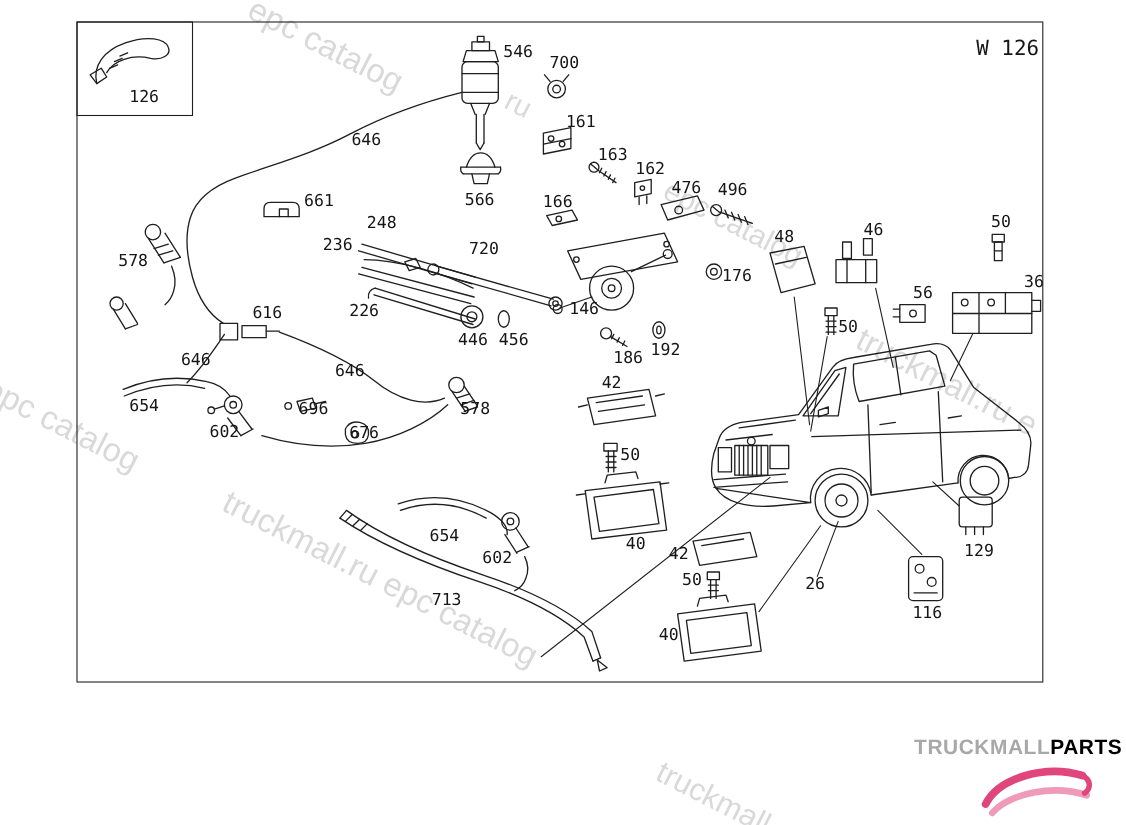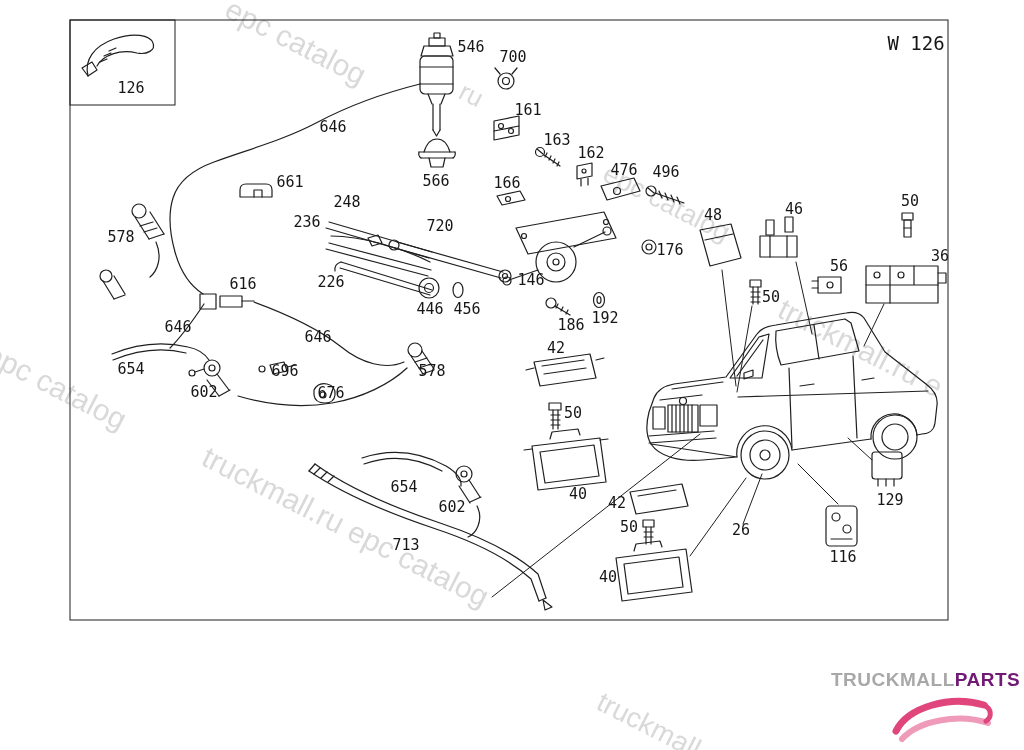--- a/index.html
+++ b/index.html
@@ -6,21 +6,21 @@
   html,body{width:1024px;height:750px;background:#fff;overflow:hidden}
   #stage{position:relative;width:1024px;height:750px;font-family:"DejaVu Sans",sans-serif}
   #watermark-layer{position:absolute;left:0;top:0;width:100%;height:100%;z-index:1}
   .watermark{position:absolute;color:#d9d9d9;font-family:"Liberation Sans",sans-serif;white-space:nowrap;transform-origin:0 0;user-select:none}
   #diagram{position:absolute;left:0;top:0;z-index:2}
   .part-label{font-family:"DejaVu Sans Mono",monospace;font-size:15px;fill:#161616;text-anchor:middle}
   .page-code{font-family:"DejaVu Sans Mono",monospace;font-size:19px;fill:#161616;text-anchor:middle}
   #logo{position:absolute;right:8px;bottom:4px;z-index:3;width:185px;text-align:right}
   #logo .brand{font-family:"Liberation Sans",sans-serif;font-weight:bold;font-size:19px;letter-spacing:.5px;line-height:1}
   #logo .gray{color:#a8a8a8}
-  #logo .accent{color:#701a75}
+  #logo .accent{color:#000000}
   #logo svg{display:block;margin:2px 18px 0 auto}
 </style>
 </head>
 <body>
 
 <div id="stage">
 
   <div id="watermark-layer">
       <div class="watermark" style="left: 235px; top: -8px; font-size: 30px; transform: rotate(27deg);">epc catalog</div>
       <div class="watermark" style="left: 468px; top: 76px; font-size: 26px; transform: rotate(27deg);">ru</div>

